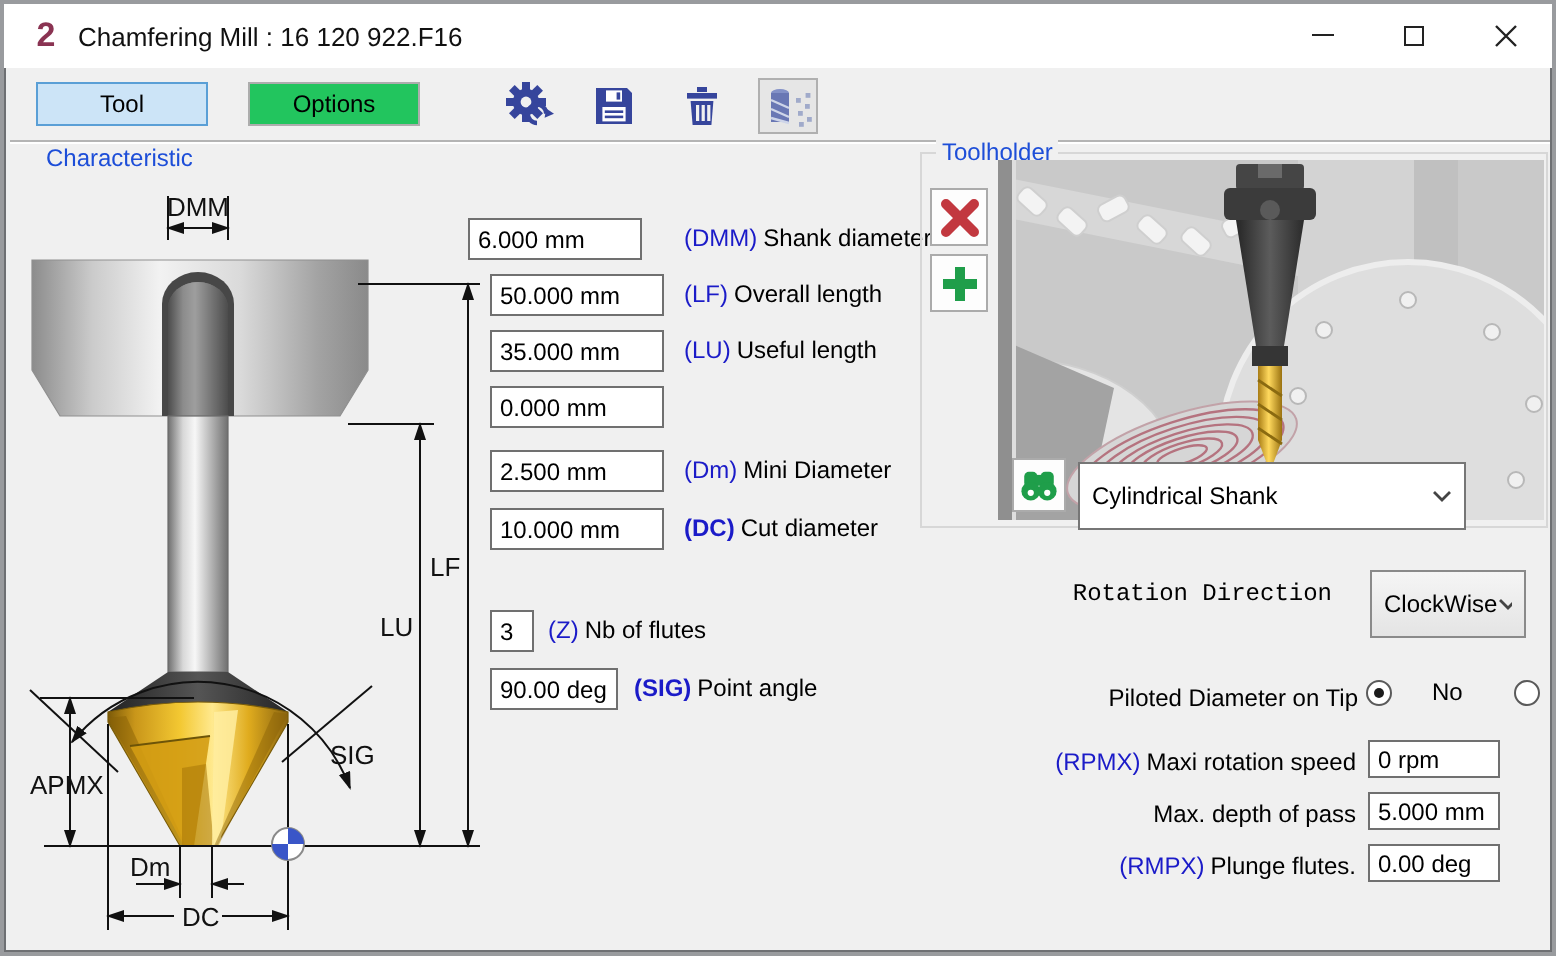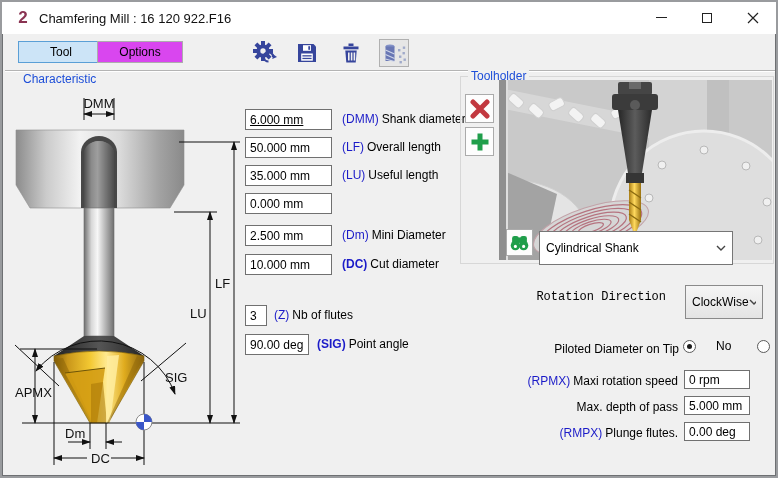--- a/index.html
+++ b/index.html
@@ -15,21 +15,21 @@
   .logo{position:absolute;left:11px;top:6px;width:20px;height:20px;
         font-weight:900;font-size:17px;line-height:20px;text-align:center;color:var(--title_logo);}
   .title{position:absolute;left:37px;top:9px;font-size:13px;color:#111;}
   .winbtn{position:absolute;top:0;width:46px;height:31px;display:flex;align-items:center;justify-content:center;}
   .wb-min{right:92px}.wb-max{right:46px}.wb-close{right:0}
   .glyph-min{width:11px;height:0;border-top:1px solid #222;}
   .glyph-max{width:10px;height:10px;border:1px solid #222;}
   
   .tab{position:absolute;top:39px;height:22px;width:86px;text-align:center;line-height:20px;cursor:default;}
   .tab-tool{left:16px;background:var(--tab_active_bg);border:1px solid var(--tab_active_border);}
-  .tab-options{left:95px;background:#d946ef;border:1px solid #adadad;}
+  .tab-options{left:122px;background:#22c55e;border:1px solid #adadad;}
   .icon-btn{position:absolute;top:37px;width:28px;height:28px;padding:0;border:none;background:transparent;}
   .ib1{left:249px}.ib2{left:291px}.ib3{left:335px}
   .ib4{left:377px;width:30px;background:#e6e6e6;border:1px solid #b0b0b0;}
   .sep{position:absolute;left:3px;top:68px;width:770px;height:2px;
        border-top:1px solid #b4b4b4;border-bottom:1px solid #ffffff;}
   
   .group-label{position:absolute;background:#f0f0f0;padding:0 3px;color:#1d4ed8;}
   .gl-char{left:18px;top:70px;}
   .field{position:absolute;height:21px;border:1px solid #707070;background:#fff;
          font:12px "Liberation Sans",sans-serif;padding:0 4px;color:#000;}
@@ -234,21 +234,21 @@
     <line x1="104" y1="374" x2="137" y2="374" stroke="#111" marker-end="url(#arr)"></line>
     <text x="84" y="379" font-size="13" fill="#111">DC</text>
 
     <g transform="translate(137,338)">
       <circle r="8" fill="#fff" stroke="#8a8a8a"></circle>
       <path d="M0,0 L0,-8 A8,8 0 0 1 8,0 Z" fill="#3a56c8"></path>
       <path d="M0,0 L0,8 A8,8 0 0 1 -8,0 Z" fill="#3a56c8"></path>
     </g>
   </svg>
 
-  <input class="field" style="left: 243px; top: 107px; width: 87px; text-decoration: underline;" value="6.000 mm">
+  <input class="field" style="left: 232px; top: 107px; width: 87px;" value="6.000 mm">
   <div class="flabel" style="left:340px;top:110px;"><span class="code">(DMM)</span><span>Shank diameter</span></div>
 
   <input class="field" style="left: 243px; top: 135px; width: 87px;" value="50.000 mm">
   <div class="flabel" style="left:340px;top:138px;"><span class="code">(LF)</span><span>Overall length</span></div>
 
   <input class="field" style="left: 243px; top: 163px; width: 87px;" value="35.000 mm">
   <div class="flabel" style="left:340px;top:166px;"><span class="code">(LU)</span><span>Useful length</span></div>
 
   <input class="field" style="left: 243px; top: 191px; width: 87px;" value="0.000 mm">
 

